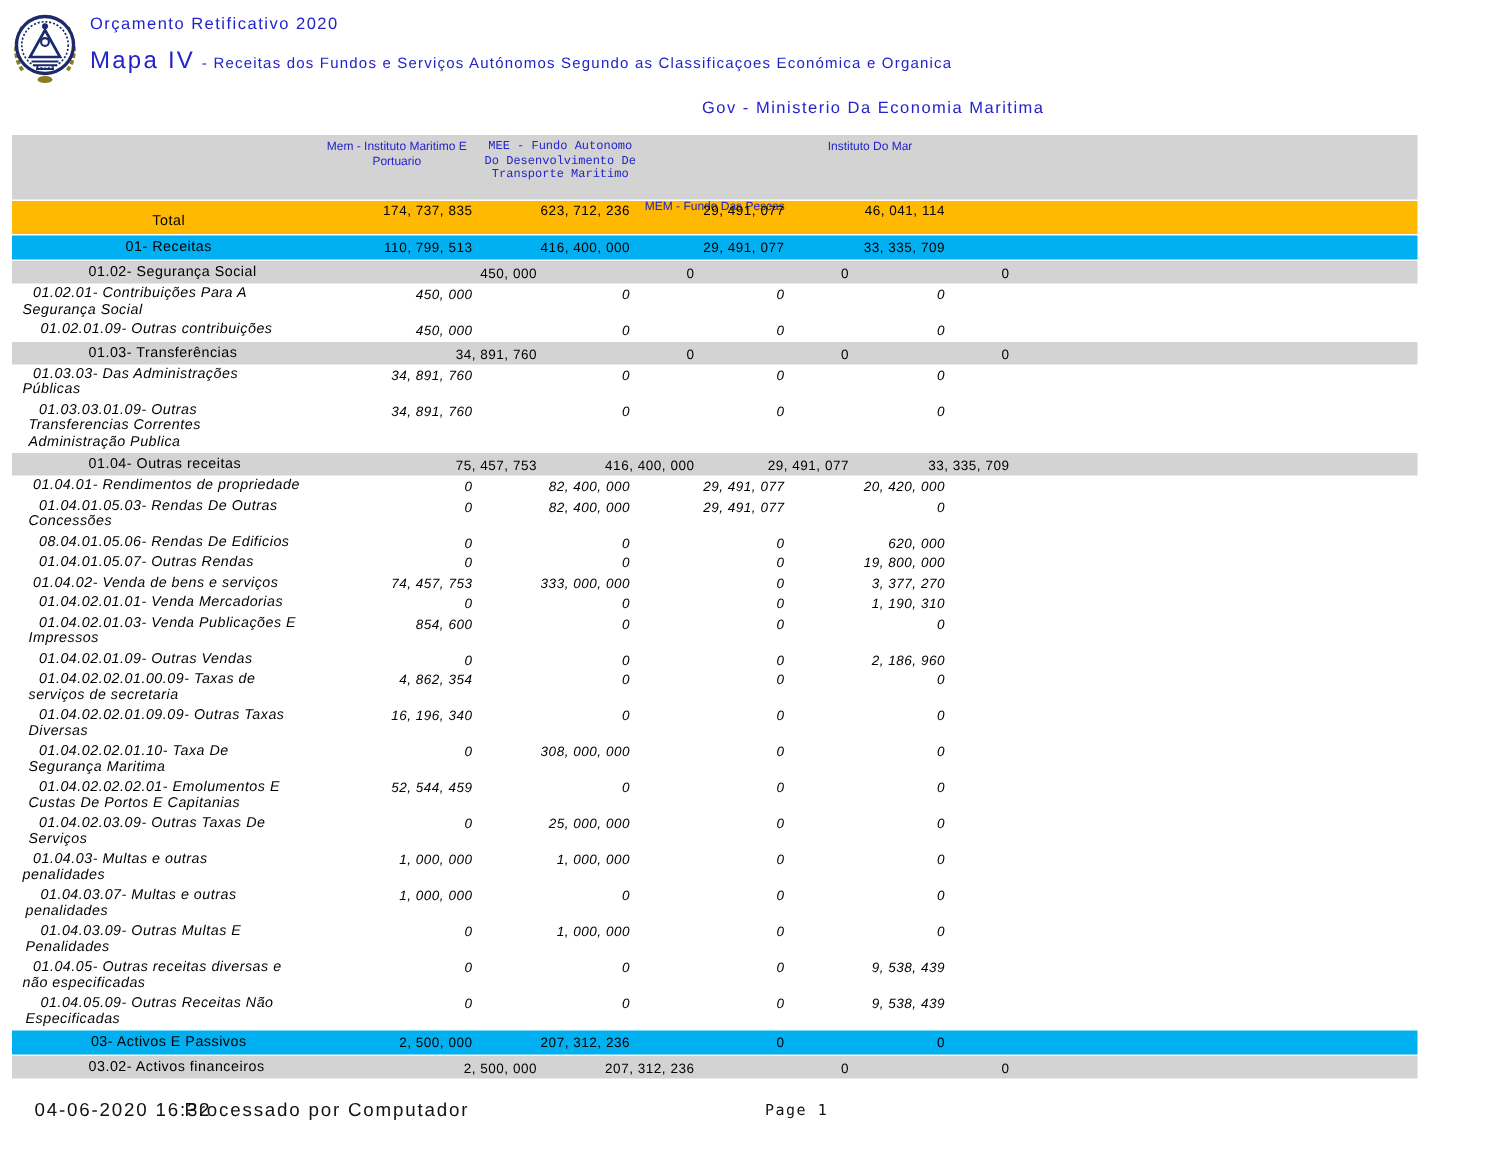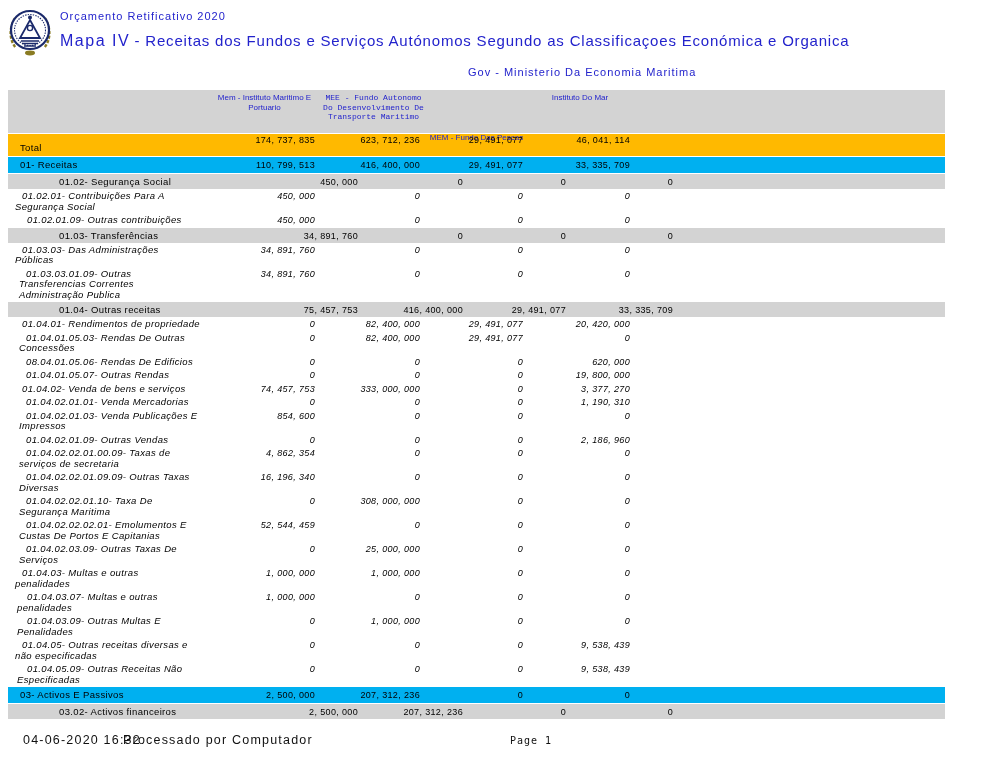--- a/index.html
+++ b/index.html
@@ -6,21 +6,21 @@
   html,body { width:1000px; height:773px; background:#ffffff; overflow:hidden;
     font-family:"Liberation Sans", sans-serif; }
   .page { position:relative; width:1000px; height:773px; background:#fff; }
 
   
   .emblem { position:absolute; left:7px; top:4px; width:46px; height:55px; }
   .title-small { position:absolute; left:60px; top:10px; font-size:11px;
     color:var(--title-blue); letter-spacing:1px; }
   .map-line { position:absolute; left:60px; top:32px; color:var(--title-blue); }
   .map-label { font-size:16px; letter-spacing:1.5px; }
-  .map-sub { font-size:15px; letter-spacing:0.8px; }
+  .map-sub { font-size:10px; letter-spacing:0.8px; }
   .org-line { position:absolute; left:468px; top:66px; font-size:11px;
     color:var(--title-blue); letter-spacing:1px; }
 
   
   .budget-table { position:absolute; left:8px; top:90px; width:937px; }
   .thead { display:flex; background:var(--band-gray); height:43px;
     color:var(--title-blue); font-size:8px; line-height:9.5px; }
   .th-spacer { width:199px; }
   .th { text-align:center; padding-top:3px; }
   .th.c1 { width:115px; }
@@ -39,21 +39,21 @@
   .row .num.c4 { width:107px; }
   .row .row-filler { flex:1; align-self:stretch; }
 
   .row.total    { background:var(--total-bg); height:22px; }
   .row.total .lbl { align-self:flex-end; padding-bottom:3px; }
   .row.section  { background:var(--section-bg); min-height:16px; padding-top:2px; }
   .row.subtotal { background:var(--band-gray); min-height:15px; padding-top:2px; }
   .row.detail   { background:#ffffff;font-style:italic; }
 
   
-  .lvl1 .lbl { padding-left:12px; }
+  .lvl1 .lbl { padding-left:12px;text-align:center; }
   .lvl2 .lbl { padding-left:8px;margin-left:43px; }
   .lvl3 .lbl { padding-left:7px; text-indent:7px; }
   .lvl4 .lbl { padding-left:9px; text-indent:10px; }
   .lvl5 .lbl { padding-left:11px; text-indent:7px; }
   .lvl6 .lbl { padding-left:11px; text-indent:7px; }
 
   
   .doc-footer { position:absolute; left:0; top:733px; width:1000px; height:18px;
     font-size:12.5px; color:#111; }
   .f-datetime { position:absolute; left:23px; letter-spacing:1.2px; }

